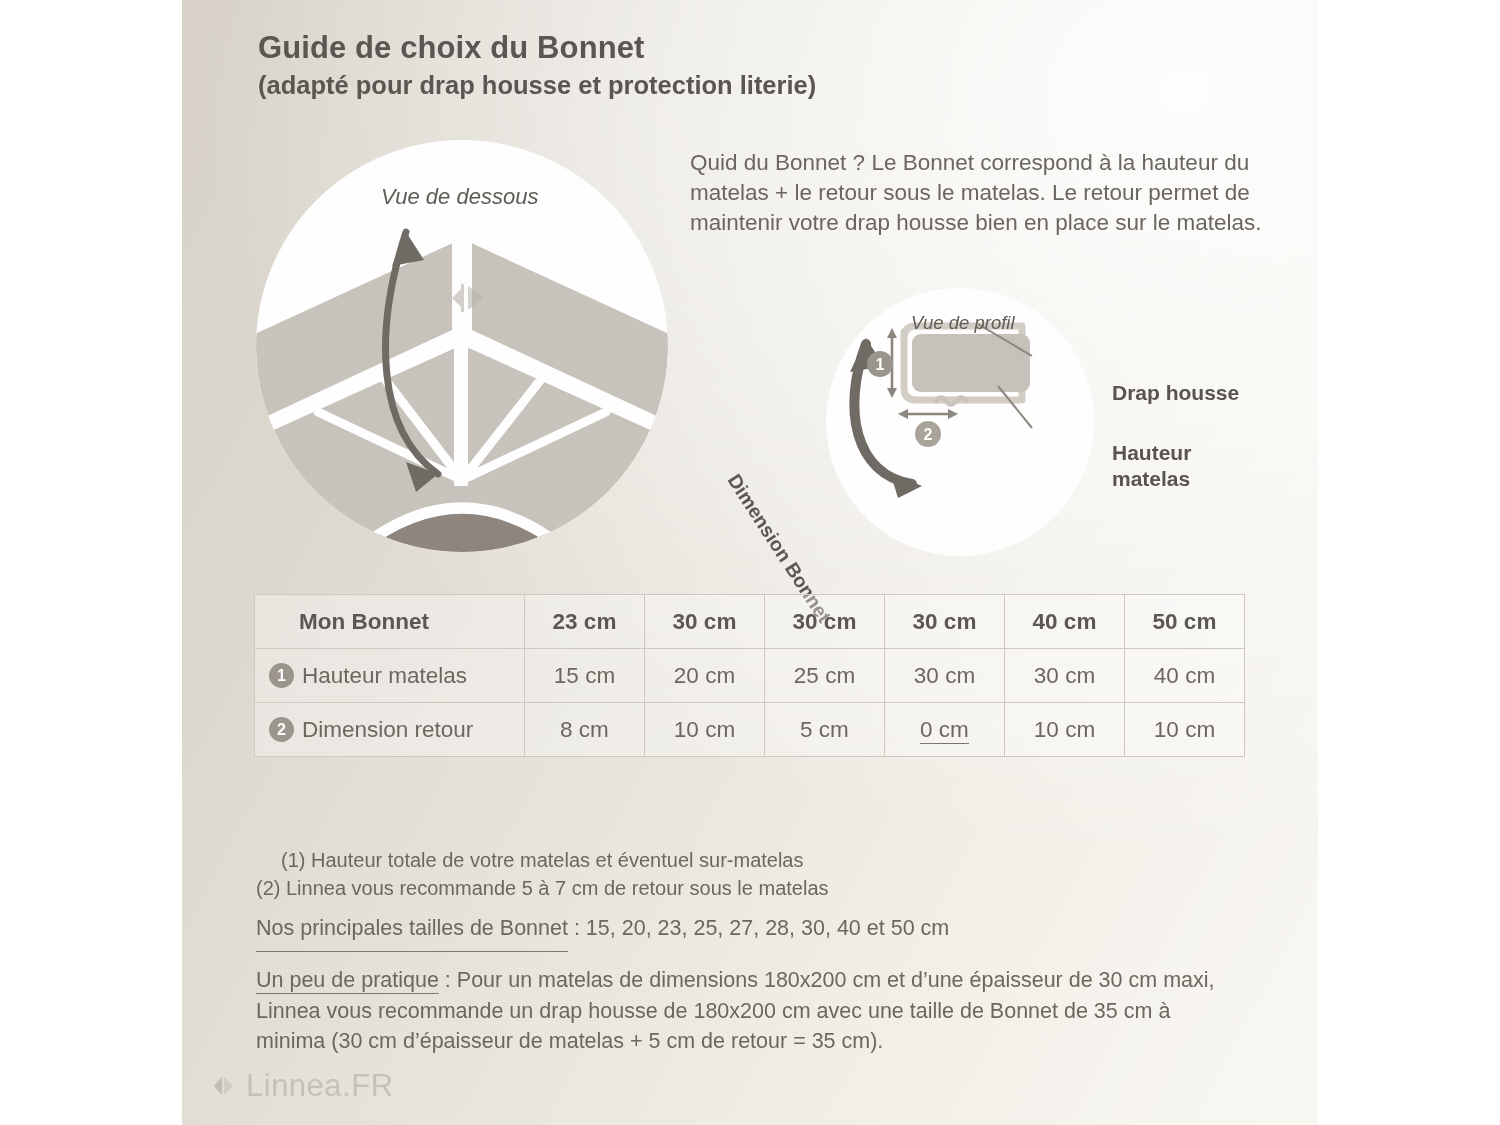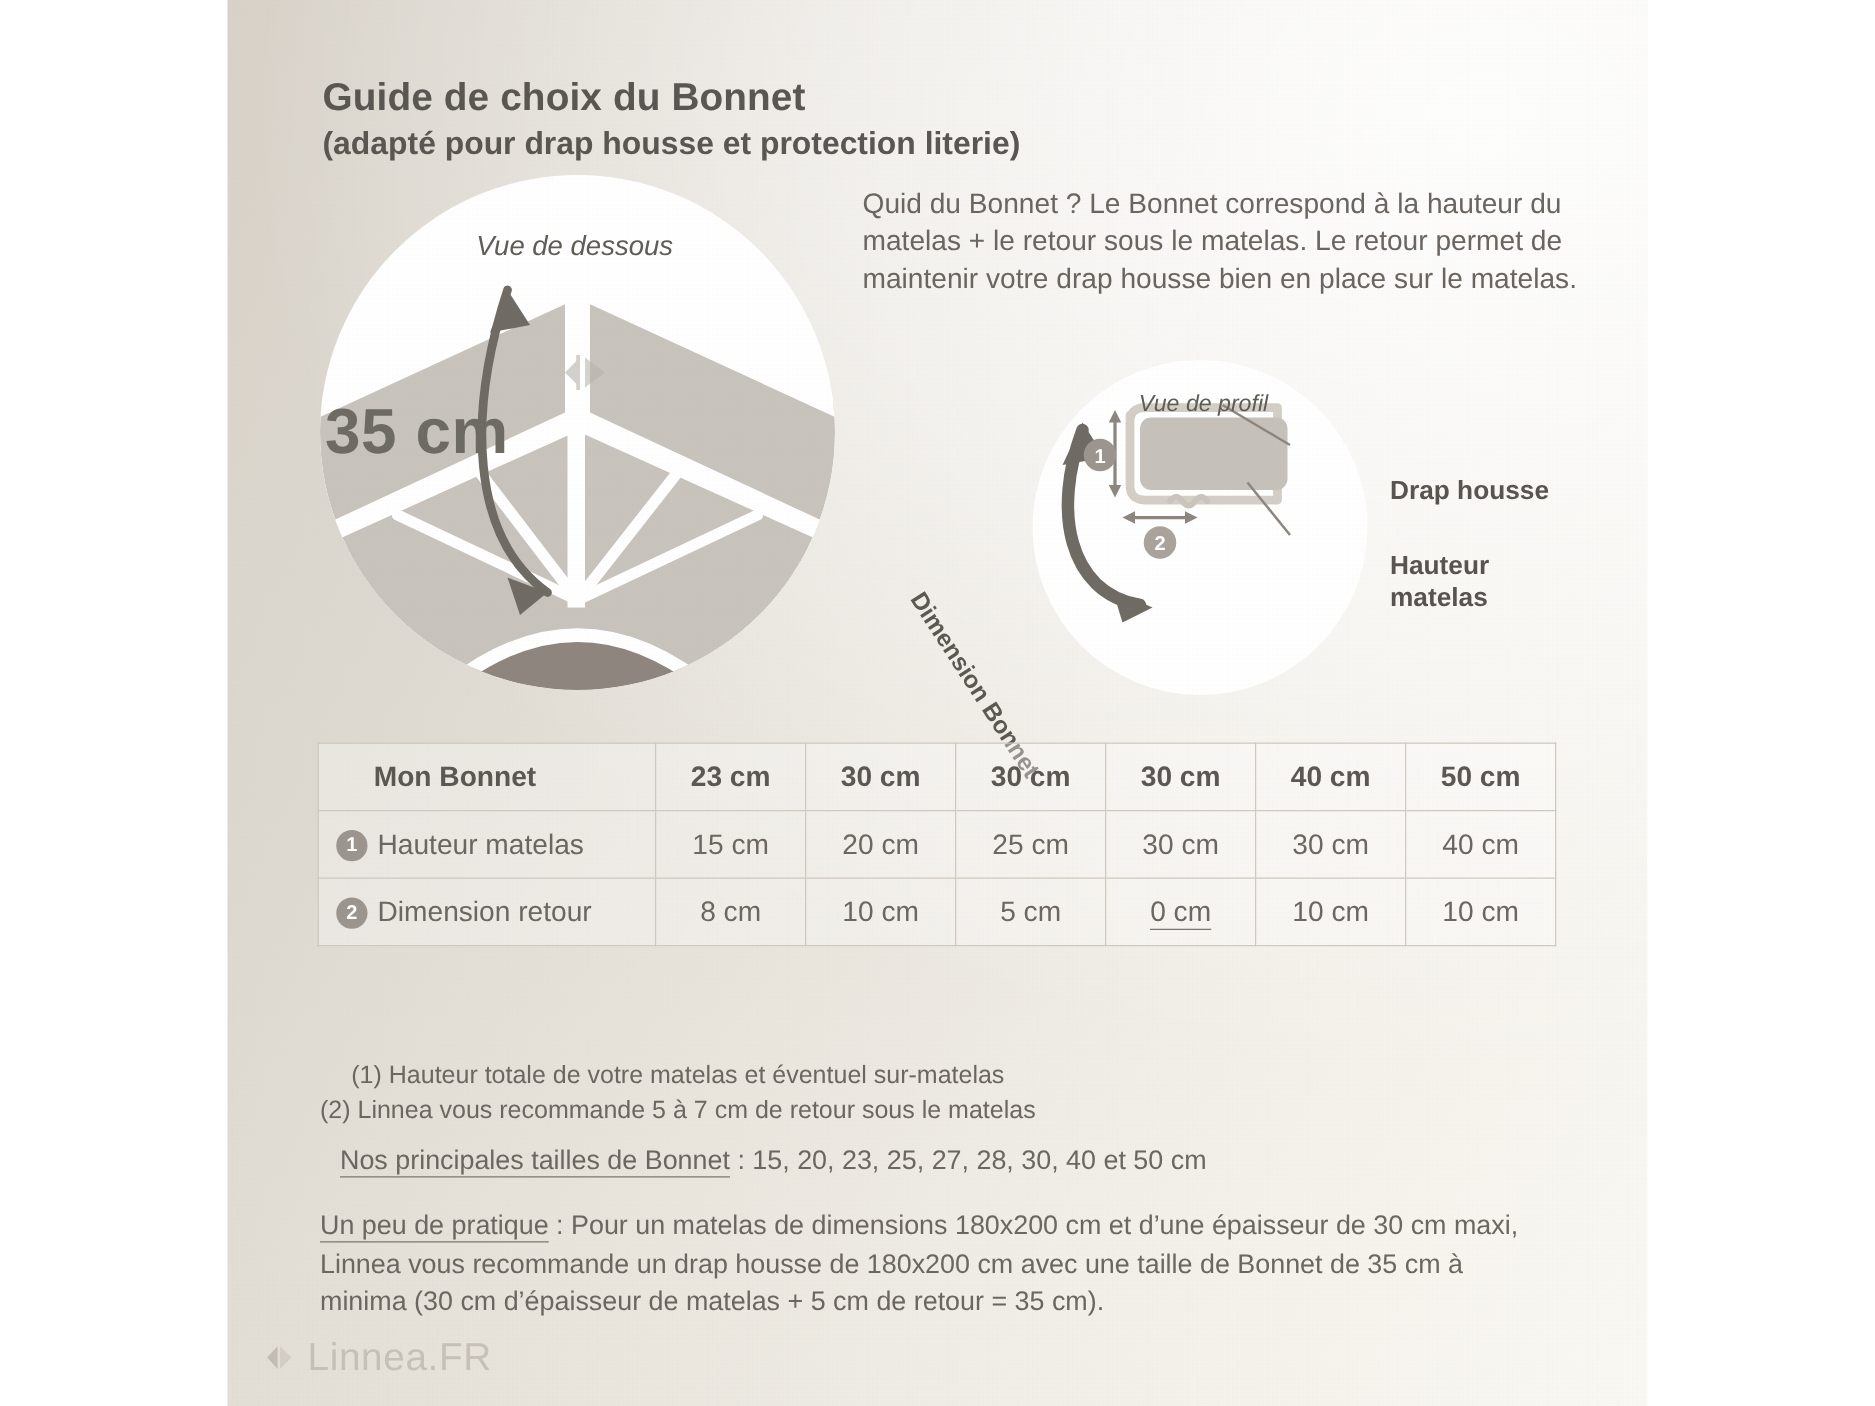--- a/index.html
+++ b/index.html
@@ -17,21 +17,21 @@
     overflow:hidden;
   }
   #grain{
     position:absolute;inset:0;pointer-events:none;opacity:.35;
     background-image:
       repeating-linear-gradient(0deg, rgba(160,150,138,.045) 0 1px, rgba(255,255,255,0) 1px 2px),
       repeating-linear-gradient(90deg, rgba(160,150,138,.04) 0 1px, rgba(255,255,255,0) 1px 2px);
   }
 
   
-  .title-wrap{position:absolute;left:76px;top:60px;}
+  .title-wrap{position:absolute;left:76px;top:30px;}
   .title1{font-size:31px;font-weight:bold;color:#595550;letter-spacing:.1px;line-height:1.18;}
   .title2{font-size:25.5px;font-weight:bold;color:#595550;line-height:1.3;margin-top:2px;}
 
   .intro{
     position:absolute;left:508px;top:148px;width:580px;
     font-size:22.5px;line-height:1.33;color:#6a655f;
   }
 
   
   .circle{position:absolute;border-radius:50%;background:#ffffff;overflow:hidden;}
@@ -86,21 +86,21 @@
   .badge{
     display:inline-block;width:25px;height:25px;border-radius:50%;
     background:#9b958d;color:#ffffff;font-size:16px;font-weight:bold;
     line-height:25px;text-align:center;vertical-align:2px;margin-right:8px;
   }
 
   
   .fn{position:absolute;left:74px;font-size:20px;color:#6b665f;line-height:1.42;}
   #fn-block{top:846px;text-align:center;}
   #sizes{position:absolute;left:74px;top:916px;font-size:21.5px;color:#6b665f;}
-  #sizes .ul{border-bottom:1.5px solid #7c776f;padding-bottom:1px;margin-left:16px;}
+  #sizes .ul{border-bottom:1.5px solid #7c776f;padding-bottom:11px;}
   #pratique{position:absolute;left:74px;top:965px;width:980px;font-size:21.5px;color:#6b665f;line-height:1.42;}
   #pratique .ul{border-bottom:1.5px solid #7c776f;padding-bottom:1px;}
 
   
   #logo{position:absolute;left:28px;top:1068px;display:flex;align-items:center;gap:10px;opacity:.72;}
   #logo .mark{width:26px;height:26px;}
   #logo .wordmark{font-size:31px;color:#bdb5ab;letter-spacing:.5px;}
 </style>
 </head>
 <body>
@@ -157,21 +157,20 @@
           <rect x="205" y="144" width="3" height="28" fill="#b1aba3"></rect>
         </g>
 
         <path d="M 150 92 C 118 190, 120 290, 182 334" fill="none" stroke="#6f6a64" stroke-width="7" stroke-linecap="round"></path>
         <path d="M 150 92 L 136 126 L 168 120 Z" fill="#6f6a64"></path>
         <path d="M 182 334 L 150 322 L 160 352 Z" fill="#6f6a64"></path>
       </g>
     </svg>
 
     <div class="vue-label" id="vue-dessous">Vue de dessous</div>
-    <div class="label35">35 cm</div>
   </div>
 
   <div class="circle" id="circle-right">
     <svg width="268" height="268" viewBox="0 0 268 268">
 
       <path d="M 78 44 L 78 100 Q 78 112 90 112 L 196 112 L 196 38 L 90 38 Q 78 38 78 50 Z" fill="none" stroke="#d3cec6" stroke-width="7" stroke-linejoin="round"></path>
 
       <rect x="86" y="46" width="118" height="58" rx="9" fill="#c6c1ba"></rect>
 
       <path d="M 110 113 q 5 -7 10 0 q 5 7 10 0 q 5 -7 10 0" fill="none" stroke="#c9c4bc" stroke-width="4.5" stroke-linecap="round"></path>

